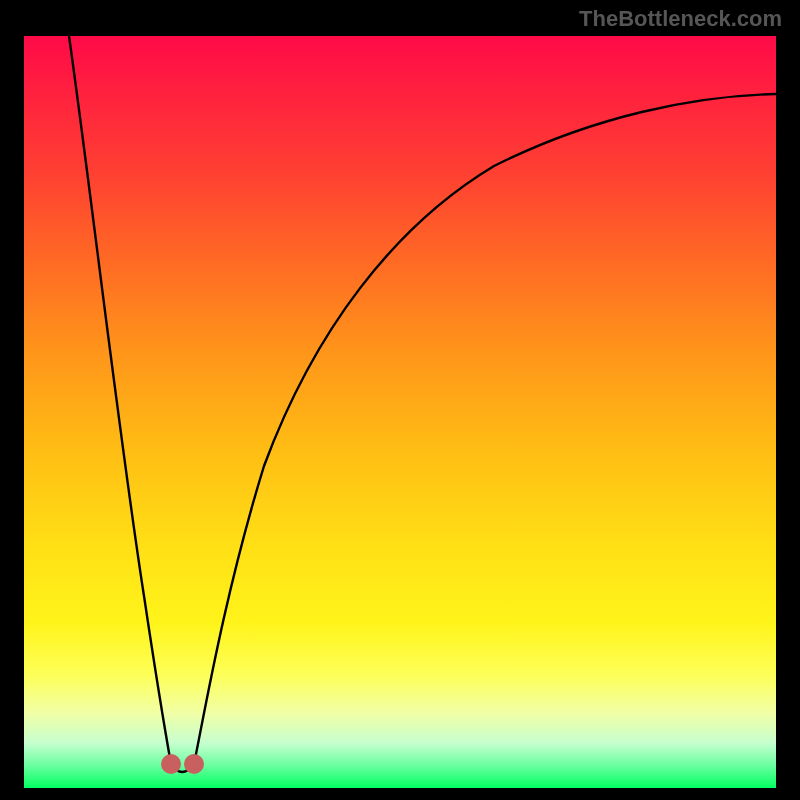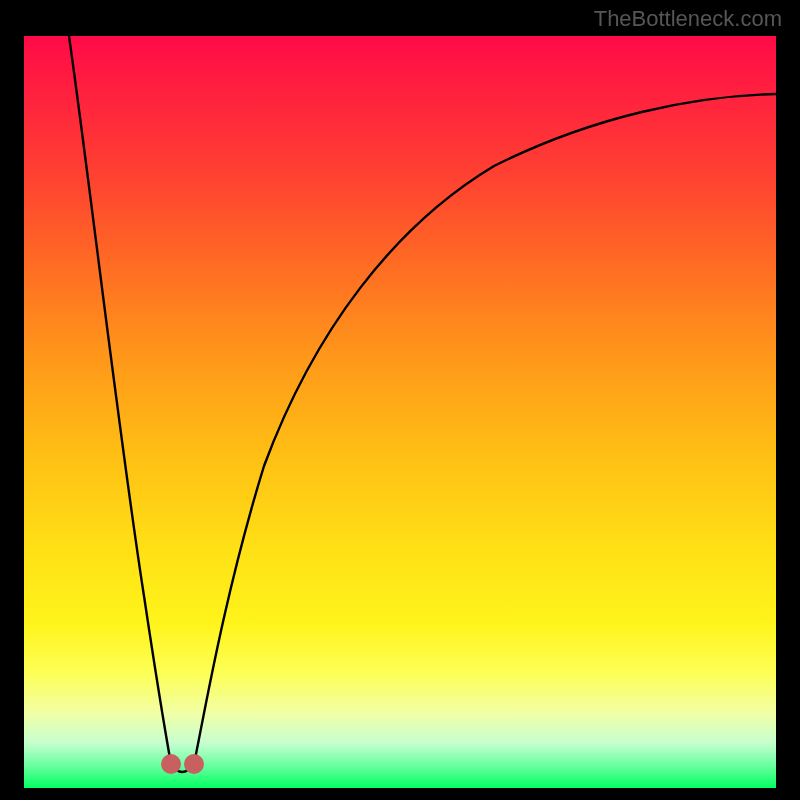--- a/index.html
+++ b/index.html
@@ -10,21 +10,21 @@
     position: relative;
     overflow: hidden;
     font-family: Arial, Helvetica, sans-serif;
   }
   .watermark {
     position: absolute;
     top: 6px;
     right: 18px;
     color: #565656;
     font-size: 22px;
-    font-weight: 400;
+    font-weight: 700;
     z-index: 10;
   }
   .plot-outer {
     position: absolute;
     left: 24px;
     top: 36px;
     width: 752px;
     height: 752px;
     background: #000;
   }

